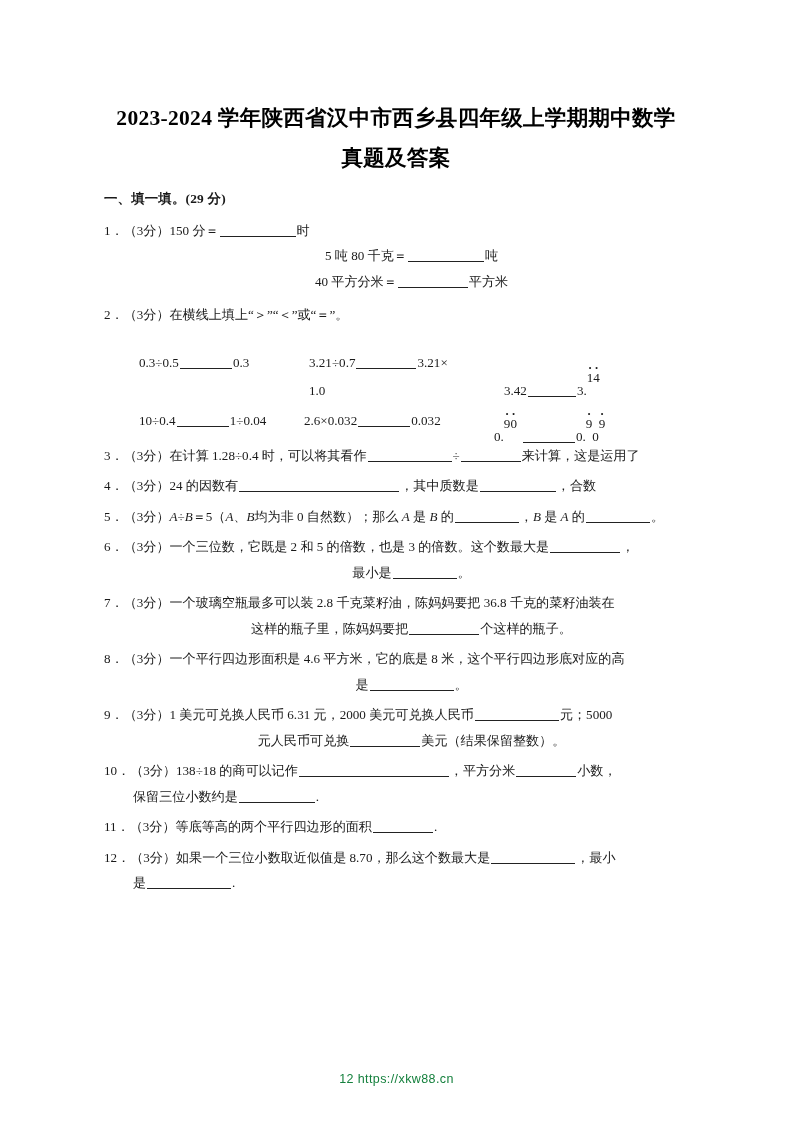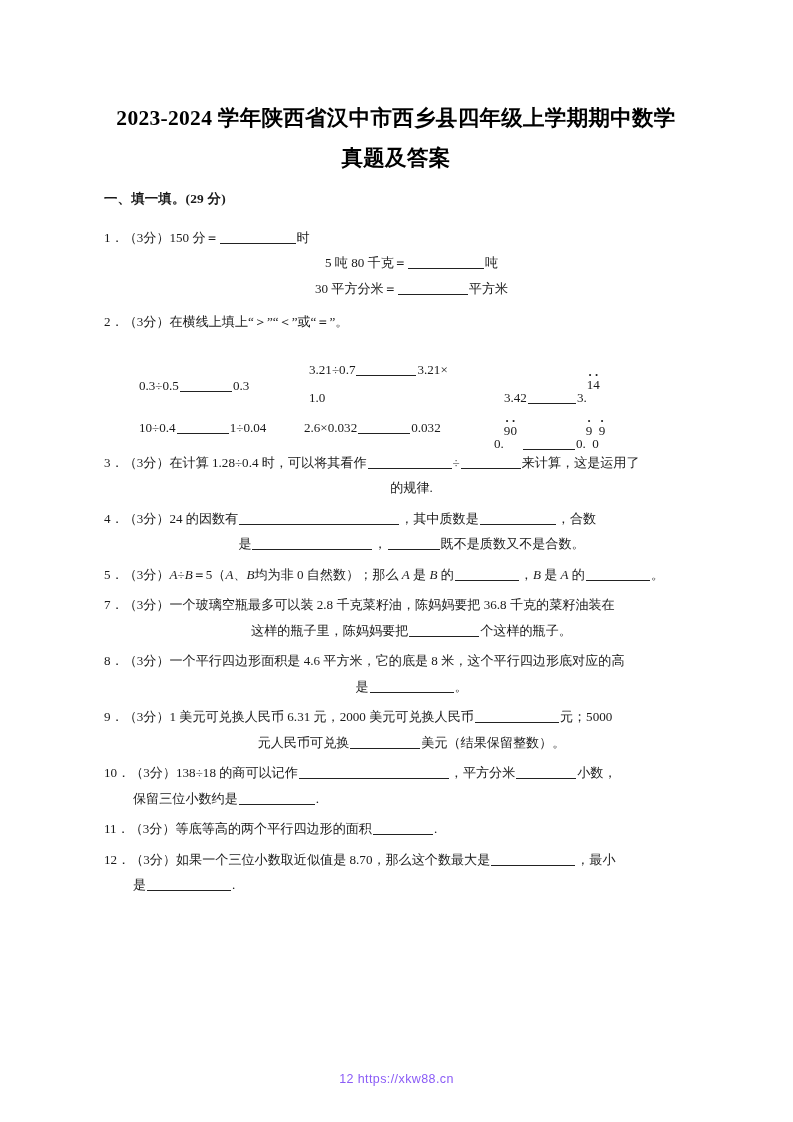--- a/index.html
+++ b/index.html
@@ -46,21 +46,21 @@
     left: 104px;
     top: 186px;
     width: 590px;
     font-size: 13.1px;
     line-height: 25.5px;
   }
 
   .section-head {
     font-weight: bold;
     font-size: 13.4px;
-    margin-bottom: 13px;
+    margin-bottom: 6px;
     letter-spacing: 0.2px;
   }
 
   .q {
     margin-bottom: 5px;
     position: relative;
   }
   .q-line {
     display: block;
     white-space: nowrap;
@@ -122,79 +122,81 @@
 
   
   .footer {
     position: absolute;
     left: 0;
     top: 1072px;
     width: 793px;
     text-align: center;
     font-family: "Liberation Sans", "DejaVu Sans", sans-serif;
     font-size: 12.5px;
-    color: #8b5cf6;
+    color: #15803d;
     letter-spacing: 0.4px;
   }
 </style>
 </head>
 <body>
 
 <div class="page">
 
   <h1 class="doc-title">
     <span>2023-2024 学年陕西省汉中市西乡县四年级上学期期中数学</span>
     <span class="line2">真题及答案</span>
   </h1>
 
   <div class="content">
 
     <div class="section-head">一、填一填。(29 分)</div>
 
     <div class="q">
       <span class="q-line"><span>1．</span><span>（3分）</span><span>150 分＝</span><span class="bl w76"></span><span>时</span></span>
       <span class="q-line indent"><span>5 吨 80 千克＝</span><span class="bl w76"></span><span>吨</span></span>
-      <span class="q-line indent"><span>30 平方分米＝</span><span class="bl w70"></span><span>平方米</span></span>
+      <span class="q-line indent"><span>40 平方分米＝</span><span class="bl w70"></span><span>平方米</span></span>
     </div>
 
     <div class="q" style="margin-top:8px;">
       <span class="q-line"><span>2．</span><span>（3分）</span><span>在横线上填上“＞”“＜”或“＝”。</span></span>
 
       <div class="q2grid">
 
-        <span class="cell" style="left:35px; top:36px;"><span>0.3÷0.5</span><span class="bl w52"></span><span>0.3</span></span>
+        <span class="cell" style="left:35px; top:20px;"><span>0.3÷0.5</span><span class="bl w52"></span><span>0.3</span></span>
 
         <span class="cell" style="left:205px; top:20px;"><span>3.21÷0.7</span><span class="bl w60"></span><span>3.21×</span></span>
         <span class="cell" style="left:205px; top:48px;"><span>1.0</span></span>
 
         <span class="cell" style="left:400px; top:48px;"><span>3.42</span><span class="bl w48"></span><span class="overdot-group"><span>3.</span><span style="position:relative; display:inline-block; top:-13px;"><span class="rep">1</span><span class="rep">4</span></span></span></span>
 
         <span class="cell" style="left:35px; top:78px;"><span>10÷0.4</span><span class="bl w52"></span><span>1÷0.04</span></span>
 
         <span class="cell" style="left:200px; top:78px;"><span>2.6×0.032</span><span class="bl w52"></span><span>0.032</span></span>
 
         <span class="cell" style="left:390px; top:94px;"><span class="overdot-group"><span>0.</span><span style="position:relative; display:inline-block; top:-13px;"><span class="rep">9</span><span class="rep">0</span></span></span><span class="bl w52" style="margin-left:6px;"></span><span class="overdot-group"><span>0.</span><span style="position:relative; display:inline-block; top:-13px;"><span class="rep">9</span></span><span>0</span><span style="position:relative; display:inline-block; top:-13px;"><span class="rep">9</span></span></span></span>
 
       </div>
     </div>
 
     <div class="q">
       <span class="q-line"><span>3．</span><span>（3分）</span><span>在计算 1.28÷0.4 时，可以将其看作</span><span class="bl w84"></span><span>÷</span><span class="bl w60"></span><span>来计算，这是运用了</span></span>
-      <span class="q-line indent"><span>的规律.</span></span>
     </div>
 
     <div class="q">
       <span class="q-line"><span>4．</span><span>（3分）</span><span>24 的因数有</span><span class="bl w160"></span><span>，其中质数是</span><span class="bl w76"></span><span>，合数</span></span>
-      <span class="q-line indent"><span>是</span><span class="bl w120"></span><span>，</span><span class="bl w52"></span><span>既不是质数又不是合数。</span></span>
     </div>
 
     <div class="q">
       <span class="q-line"><span>5．</span><span>（3分）</span><span class="ital">A</span><span>÷</span><span class="ital">B</span><span>＝5（</span><span class="ital">A</span><span>、</span><span class="ital">B</span><span>均为非 0 自然数）；那么 </span><span class="ital">A</span><span> 是 </span><span class="ital">B</span><span> 的</span><span class="bl w64"></span><span>，</span><span class="ital">B</span><span> 是 </span><span class="ital">A</span><span> 的</span><span class="bl w64"></span><span>。</span></span>
     </div>
 
+    <div class="q">
+      <span class="q-line"><span>6．</span><span>（3分）</span><span>一个三位数，它既是 2 和 5 的倍数，也是 3 的倍数。这个数最大是</span><span class="bl w70"></span><span>，</span></span>
+      <span class="q-line indent"><span>最小是</span><span class="bl w64"></span><span>。</span></span>
+    </div>
 
     <div class="q">
       <span class="q-line"><span>7．</span><span>（3分）</span><span>一个玻璃空瓶最多可以装 2.8 千克菜籽油，陈妈妈要把 36.8 千克的菜籽油装在</span></span>
       <span class="q-line indent"><span>这样的瓶子里，陈妈妈要把</span><span class="bl w70"></span><span>个这样的瓶子。</span></span>
     </div>
 
     <div class="q">
       <span class="q-line"><span>8．</span><span>（3分）</span><span>一个平行四边形面积是 4.6 平方米，它的底是 8 米，这个平行四边形底对应的高</span></span>
       <span class="q-line indent"><span>是</span><span class="bl w84"></span><span>。</span></span>
     </div>

